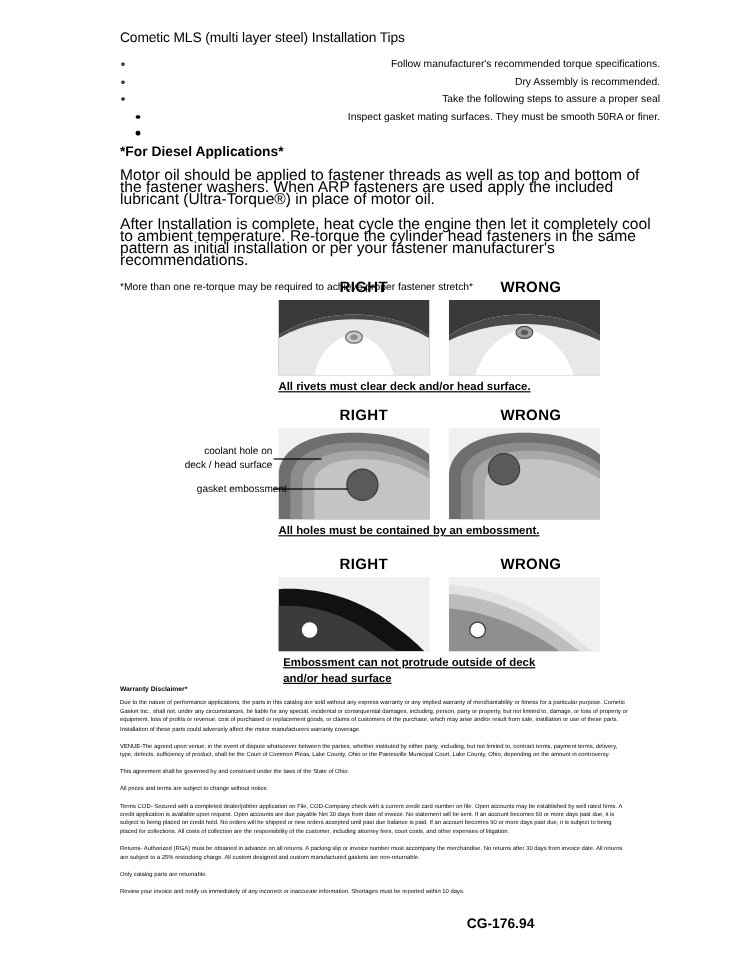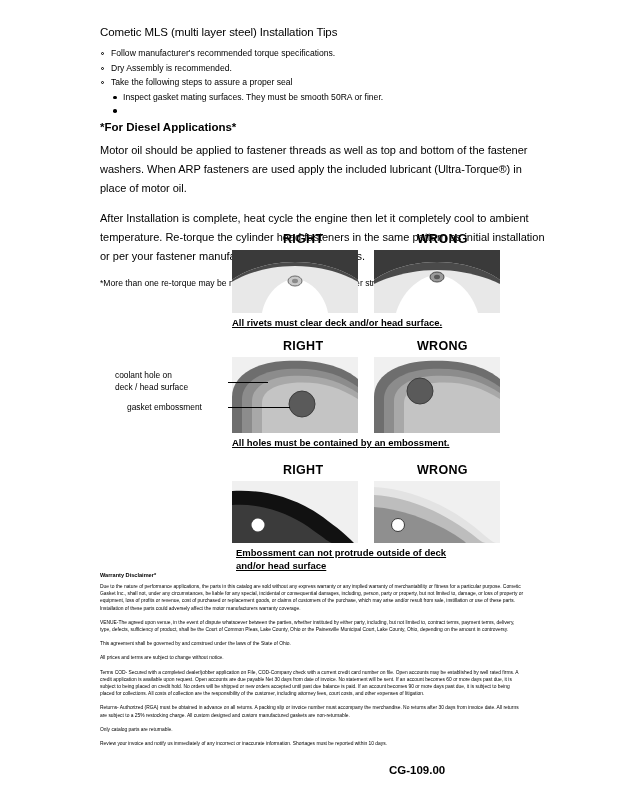--- a/index.html
+++ b/index.html
@@ -37,20 +37,21 @@
     margin: 0;
     padding: 0;
     list-style: none;
   }
   .bullets li {
     position: relative;
     font-size: 8.6px;
     line-height: 13.5px;
     padding-left: 11px;
     margin-bottom: 1px;
+    text-align: right;
   }
   .bullets li .hollow-dot {
     position: absolute;
     left: 1px;
     top: 5px;
     width: 3px;
     height: 3px;
     border: 1px solid #000;
     border-radius: 50%;
     box-sizing: border-box;
@@ -75,22 +76,22 @@
     height: 3.5px;
     background: #000;
     border-radius: 50%;
   }
   h2.diesel {
     font-size: 11.5px;
     font-weight: bold;
     margin: 17px 0 8px 0;
   }
   p.body {
-    font-size: 11px;
-    line-height: 19px;
+    font-size: 13px;
+    line-height: 10px;
     margin: 0 0 11px 0;
   }
   p.note {
     font-size: 8.6px;
     line-height: 13.6px;
     margin: 4px 0 0 0;
   }
 
   
   .figures {
@@ -121,21 +122,21 @@
     background: #f0f0f0;
     overflow: hidden;
   }
   .panel svg { display: block; }
 
   
   .callout {
     position: absolute;
     font-size: 8.4px;
     line-height: 12px;
-    text-align: left;
+    text-align: right;
   }
   .leader {
     position: absolute;
     background: #000;
     height: 1px;
   }
 
   
   .warranty {
     position: absolute;
@@ -309,15 +310,15 @@
     <p>Due to the nature of performance applications, the parts in this catalog are sold without any express warranty or any implied warranty of merchantability or fitness for a particular purpose.  Cometic Gasket Inc., shall not, under any circumstances, be liable for any special, incidental or consequential damages, including, person, party or property, but not limited to, damage, or loss of property or equipment, loss of profits or revenue, cost of purchased or replacement goods, or claims of customers of the purchase, which may arise and/or result from sale, instillation or use of these parts.  Installation of these parts could adversely affect the motor manufacturers warranty coverage.</p>
     <p>VENUE-The agreed upon venue, in the event of dispute whatsoever between the parties, whether instituted by either party, including, but not limited to, contract terms, payment terms, delivery, type, defects, sufficiency of product, shall be the Court of Common Pleas, Lake County, Ohio or the Painesville Municipal Court, Lake County, Ohio, depending on the amount in controversy.</p>
     <p>This agreement shall be governed by and construed under the laws of the State of Ohio.</p>
     <p>All prices and terms are subject to change without notice.</p>
     <p>Terms COD- Secured with a completed dealer/jobber application on File, COD-Company check with a current credit card number on file.  Open accounts may be established by well rated firms.  A credit application is available upon request.  Open accounts are due payable Net 30 days from date of invoice.  No statement will be sent.  If an account becomes 60 or more days past due, it is subject to being placed on credit hold.  No orders will be shipped or new orders accepted until past due balance is paid.  If an account becomes 90 or more days past due, it is subject to being placed for collections.  All costs of collection are the responsibility of the customer, including attorney fees, court costs, and other expenses of litigation.</p>
     <p>Returns- Authorized (RGA) must be obtained in advance on all returns.  A packing slip or invoice number must accompany the merchandise.  No returns after 30 days from invoice date.  All returns are subject to a 25% restocking charge.  All custom designed and custom manufactured gaskets are non-returnable.</p>
     <p>Only catalog parts are returnable.</p>
     <p>Review your invoice and notify us immediately of any incorrect or inaccurate information.  Shortages must be reported within 10 days.</p>
   </div>
 
-  <div class="docnum">CG-109.00</div>
+  <div class="docnum">CG-176.94</div>
 
 </div>
 
 </body></html>

